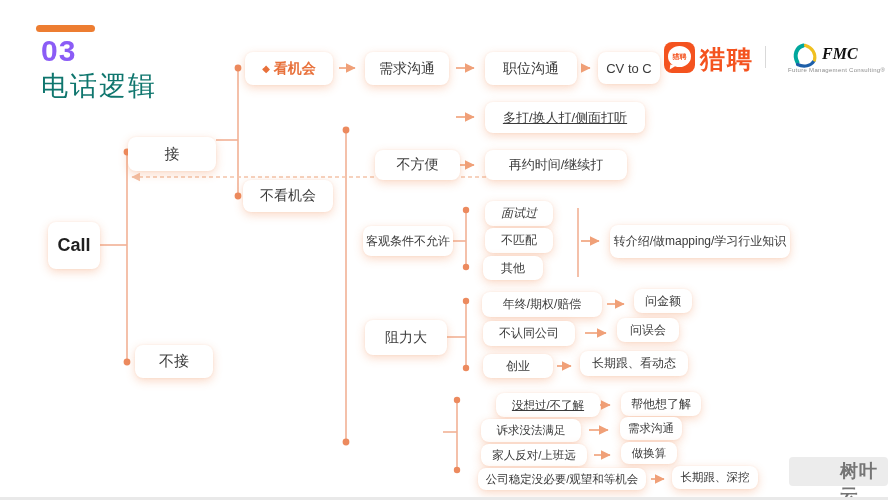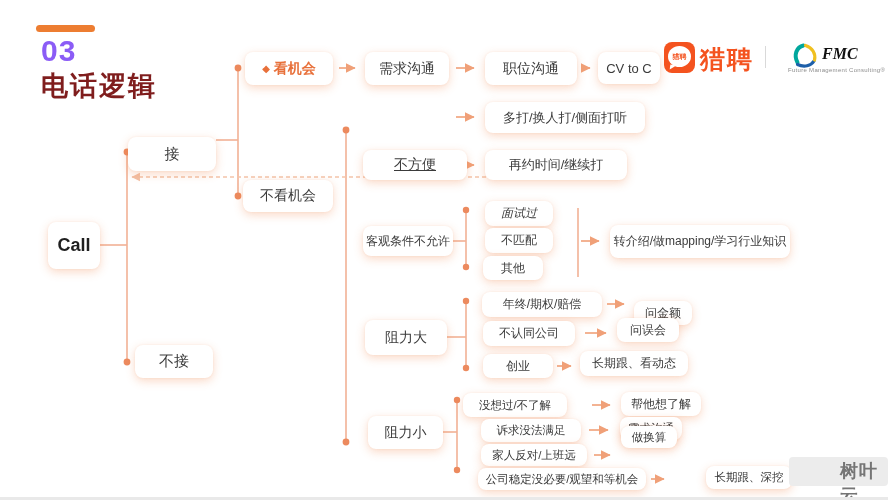--- a/index.html
+++ b/index.html
@@ -3,21 +3,21 @@
 <meta charset="utf-8">
 <style>
   html,body{margin:0;padding:0;background:#fff;}
   #canvas{
     position:relative;width:888px;height:500px;background:#ffffff;overflow:hidden;
     font-family:"Liberation Sans","DejaVu Sans",sans-serif;color:#3b3b3b;
   }
   
   .title-dash{position:absolute;left:36px;top:25px;width:59px;height:7px;border-radius:3.5px;background:#ED7D31;}
   .slide-number{position:absolute;left:41px;top:34px;font-size:30px;font-weight:bold;color:#8b5cf6;letter-spacing:1px;}
-  .slide-title{position:absolute;left:41px;top:68px;font-size:27px;font-weight:bold;color:#7f1d1d;letter-spacing:2px;}
+  .slide-title{position:absolute;left:41px;top:68px;font-size:27px;font-weight:normal;color:#0f766e;letter-spacing:2px;}
   
   .lp-icon{position:absolute;left:664px;top:42px;width:31px;height:31px;background:#F4531F;border-radius:8px;}
   .lp-bubble{position:absolute;left:4px;top:4px;width:23px;height:21px;background:#fff;border-radius:50% 50% 50% 50%;
     display:flex;align-items:center;justify-content:center;font-size:7px;font-weight:bold;color:#F4531F;}
   .lp-bubble:after{content:"";position:absolute;left:2px;bottom:-3px;width:0;height:0;
     border-left:6px solid #fff;border-bottom:5px solid transparent;transform:rotate(8deg);}
   .lp-wordmark{position:absolute;left:700px;top:43px;font-size:25px;font-weight:bold;color:#F4531F;letter-spacing:2px;}
   .logo-divider{position:absolute;left:765px;top:46px;width:1px;height:22px;background:#d9d9d9;}
   .fmc-icon{position:absolute;left:790px;top:41px;}
   .fmc-wordmark{position:absolute;left:822px;top:45px;font-family:"Liberation Serif","DejaVu Serif",serif;
@@ -117,48 +117,47 @@
   <div class="chip f14 orange-node" style="left:245px;top:52px;width:88px;height:33px;">
     <span class="diamond">◆</span>
     <span>看机会</span>
   </div>
   <div class="chip f14" style="left:243px;top:180px;width:90px;height:32px;">不看机会</div>
 
   <div class="chip f14" style="left:365px;top:52px;width:84px;height:33px;">需求沟通</div>
   <div class="chip f14" style="left:485px;top:52px;width:92px;height:33px;">职位沟通</div>
   <div class="chip f13" style="left:598px;top:52px;width:62px;height:32px;">CV to C</div>
 
-  <div class="chip f13" style="left:485px;top:102px;width:160px;height:31px;">多打/换人打/侧面打听</div>
+  <div class="chip f13" style="left:485px;top:102px;width:160px;height:31px;text-decoration:underline;">多打/换人打/侧面打听</div>
 
-  <div class="chip f14" style="left:363px;top:150px;width:104px;height:30px;text-decoration:underline;">不方便</div>
+  <div class="chip f14" style="left:375px;top:150px;width:85px;height:30px;">不方便</div>
   <div class="chip f13" style="left:485px;top:150px;width:142px;height:30px;">再约时间/继续打</div>
 
   <div class="chip f12" style="left:363px;top:226px;width:90px;height:30px;">客观条件不允许</div>
   <div class="chip f12" style="left:485px;top:201px;width:68px;height:25px;font-style:italic;">面试过</div>
   <div class="chip f12" style="left:485px;top:228px;width:68px;height:25px;">不匹配</div>
   <div class="chip f12" style="left:483px;top:256px;width:60px;height:24px;">其他</div>
   <div class="chip f12" style="left:610px;top:225px;width:180px;height:33px;">转介绍/做mapping/学习行业知识</div>
 
   <div class="chip f12" style="left:482px;top:292px;width:120px;height:25px;">年终/期权/赔偿</div>
   <div class="chip f14" style="left:365px;top:320px;width:82px;height:35px;">阻力大</div>
-  <div class="chip f12" style="left:634px;top:289px;width:58px;height:24px;margin-top:12px;">问金额</div>
+  <div class="chip f12" style="left:634px;top:289px;width:58px;height:24px;">问金额</div>
   <div class="chip f12" style="left:483px;top:321px;width:92px;height:25px;">不认同公司</div>
   <div class="chip f12" style="left:617px;top:318px;width:62px;height:24px;">问误会</div>
   <div class="chip f12" style="left:483px;top:354px;width:70px;height:24px;">创业</div>
   <div class="chip f12" style="left:580px;top:351px;width:108px;height:25px;">长期跟、看动态</div>
 
-  <div class="chip f14" style="left:368px;top:416px;width:75px;height:33px;">阻力小</div>
-  <div class="chip f11" style="left:463px;top:393px;width:104px;height:24px;">没想过/不了解</div>
+  <div class="chip f11" style="left:496px;top:393px;width:104px;height:24px;text-decoration:underline;">没想过/不了解</div>
   <div class="chip f12" style="left:621px;top:392px;width:80px;height:24px;">帮他想了解</div>
   <div class="chip f11" style="left:481px;top:419px;width:100px;height:23px;">诉求没法满足</div>
   <div class="chip f11" style="left:620px;top:417px;width:62px;height:23px;">需求沟通</div>
   <div class="chip f11" style="left:481px;top:444px;width:106px;height:22px;">家人反对/上班远</div>
-  <div class="chip f11" style="left:621px;top:426px;width:56px;height:22px;">做换算</div>
+  <div class="chip f11" style="left:621px;top:442px;width:56px;height:22px;">做换算</div>
   <div class="chip f11" style="left:478px;top:468px;width:168px;height:22px;">公司稳定没必要/观望和等机会</div>
-  <div class="chip f11" style="left:706px;top:466px;width:86px;height:23px;text-align:center;">长期跟、深挖</div>
+  <div class="chip f11" style="left:672px;top:466px;width:86px;height:23px;text-align:center;">长期跟、深挖</div>
 
   <div class="lp-icon">
     <div class="lp-bubble">猎聘</div>
   </div>
   <div class="lp-wordmark">猎聘</div>
   <div class="logo-divider"></div>
   <svg class="fmc-icon" width="30" height="30" viewBox="0 0 30 30">
     <path d="M13.5,4.5 C6.5,6 3.5,14 7.5,21.5" stroke="#00a79d" stroke-width="4" fill="none" stroke-linecap="round"></path>
     <path d="M7.5,23.5 C14,26.5 21,25 24,20" stroke="#1d5fa9" stroke-width="3.2" fill="none" stroke-linecap="round"></path>
     <path d="M15.5,4.5 C22.5,6.5 26,13 24.5,19" stroke="#f0c020" stroke-width="3.2" fill="none" stroke-linecap="round"></path>

